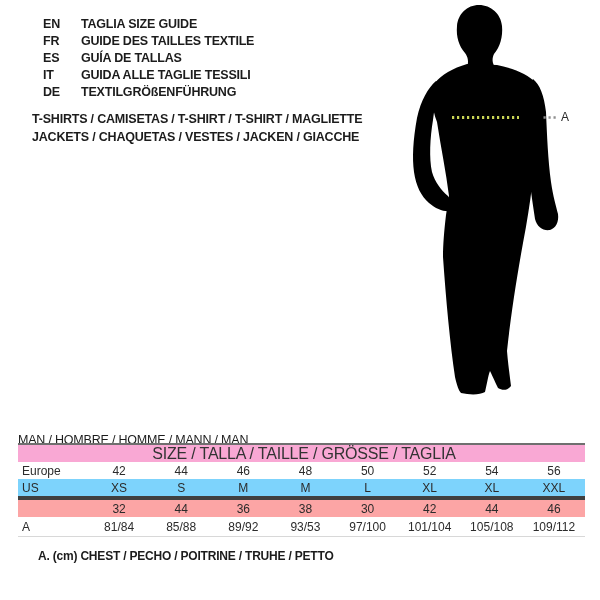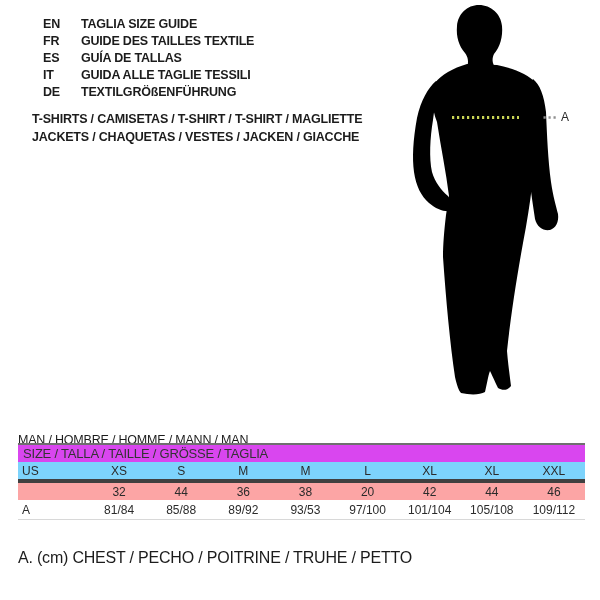--- a/index.html
+++ b/index.html
@@ -17,34 +17,34 @@
     font-size:12.5px;line-height:17.5px;letter-spacing:-0.2px;}
   
   .figure-svg{position:absolute;left:400px;top:0;width:200px;height:400px;}
   .measure-label{position:absolute;left:561px;top:110px;font-size:12px;color:#2a2a2a;}
   
   .section-title{position:absolute;left:18px;top:419px;font-weight:normal;
     font-size:12.5px;line-height:15px;letter-spacing:-0.2px;margin-top:14px;}
   
   .size-table{position:absolute;left:18px;top:443px;width:567px;}
   .table-header{
-    border-top:2px solid #6f6f6f;background:#d946ef;height:17px;line-height:17px;
-    font-size:13px;color:#333;padding-left:5px;letter-spacing:-0.2px;}
+    border-top:2px solid #6f6f6f;background:#f9a8d4;height:17px;line-height:17px;
+    font-size:16px;color:#333;padding-left:5px;letter-spacing:-0.2px;text-align:center;}
   table{border-collapse:collapse;width:100%;table-layout:fixed;}
   td{height:17px;font-size:12px;color:#2b2b2b;text-align:center;padding:0;
     white-space:nowrap;overflow:hidden;}
   td.lbl{text-align:left;padding-left:4px;width:66px;}
   tr.r0{background:#ffffff;}
   tr.r1{background:#7dd3fc;border-bottom:4px solid #404040;}
   tr.r2{background:#fca5a5;}
   tr.r3{background:#ffffff;border-bottom:1px solid #d8d8d8;}
   tr.r3 td{height:19px;}
   
-  .footnote{position:absolute;left:18px;top:549px;font-weight:normal;
-    font-size:16px;letter-spacing:-0.2px;}
+  .footnote{position:absolute;left:38px;top:549px;font-weight:bold;
+    font-size:12px;letter-spacing:-0.2px;}
 </style>
 </head>
 <body>
 
 <div class="lang-list">
   <div class="lang-row">
     <span class="lang-code">EN</span>
     <span>TAGLIA SIZE GUIDE</span>
   </div>
   <div class="lang-row">
@@ -99,38 +99,49 @@
   <line x1="543.5" y1="117.5" x2="558" y2="117.5" stroke="#8f8f8f" stroke-width="2.4" stroke-dasharray="2.2 2.8"></line>
 </svg>
 <span class="measure-label">A</span>
 
 <div class="section-title">MAN / HOMBRE / HOMME / MANN / MAN</div>
 
 <div class="size-table">
   <div class="table-header">SIZE / TALLA / TAILLE / GRÖSSE / TAGLIA</div>
   <table>
     <tbody>
+      <tr class="r0">
+        <td class="lbl">Europe</td>
+        <td>42</td>
+        <td>44</td>
+        <td>46</td>
+        <td>48</td>
+        <td>50</td>
+        <td>52</td>
+        <td>54</td>
+        <td>56</td>
+      </tr>
       <tr class="r1">
         <td class="lbl">US</td>
         <td>XS</td>
         <td>S</td>
         <td>M</td>
         <td>M</td>
         <td>L</td>
         <td>XL</td>
         <td>XL</td>
         <td>XXL</td>
       </tr>
       <tr class="r2">
         <td class="lbl"></td>
         <td>32</td>
         <td>44</td>
         <td>36</td>
         <td>38</td>
-        <td>20</td>
+        <td>30</td>
         <td>42</td>
         <td>44</td>
         <td>46</td>
       </tr>
       <tr class="r3">
         <td class="lbl">A</td>
         <td>81/84</td>
         <td>85/88</td>
         <td>89/92</td>
         <td>93/53</td>

